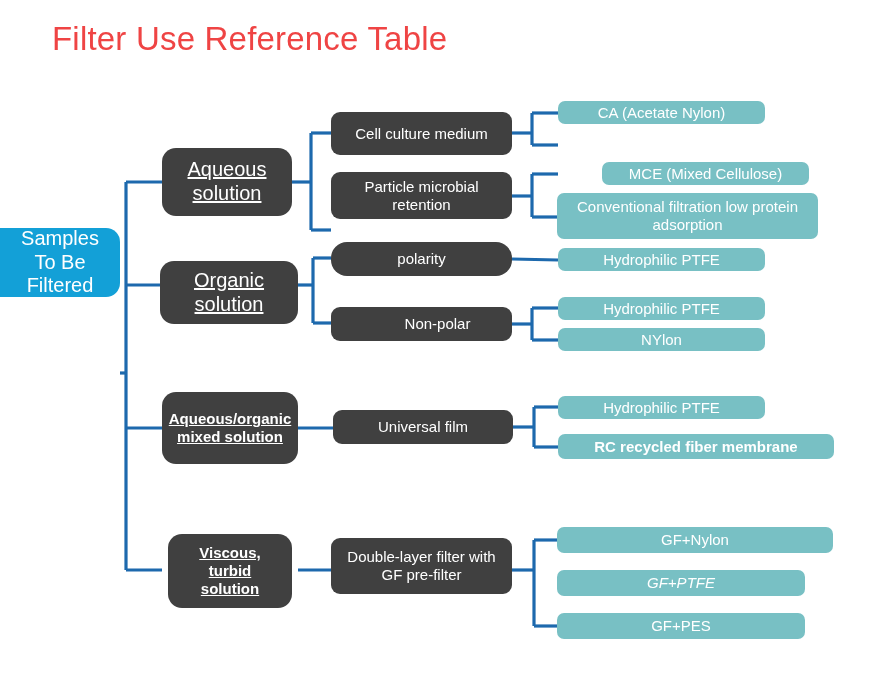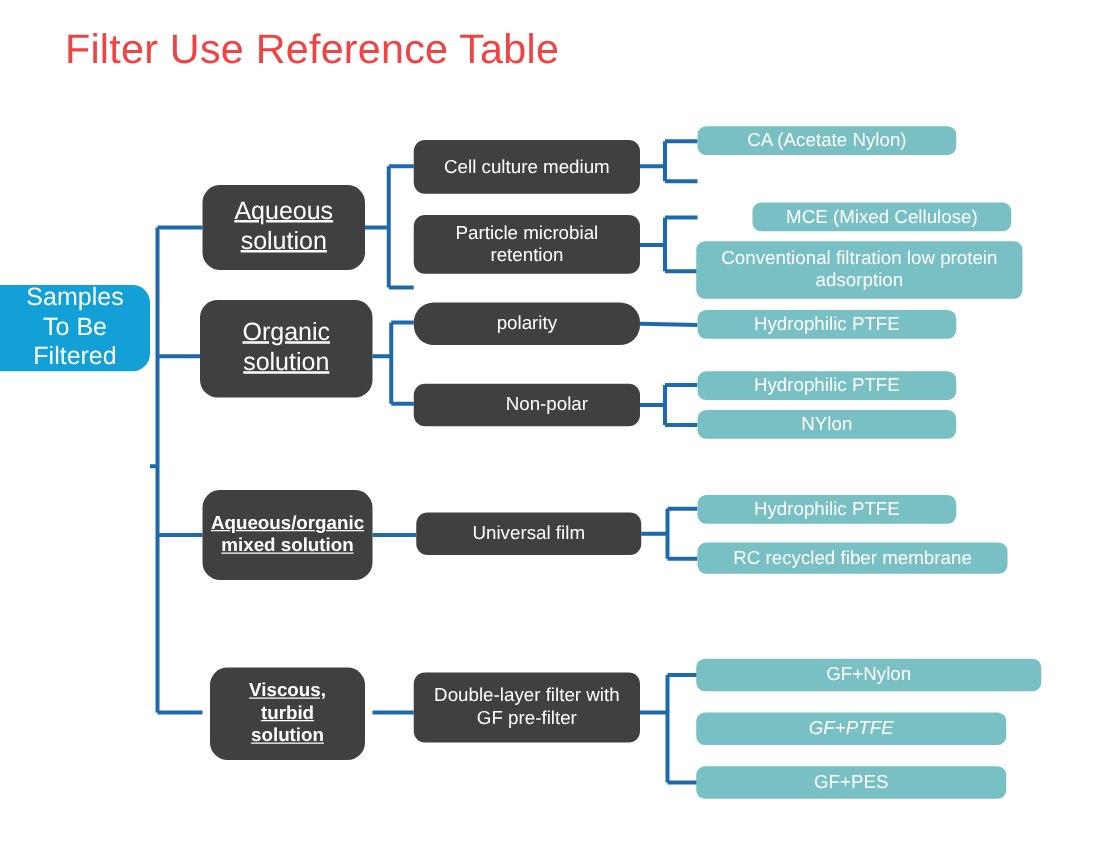--- a/index.html
+++ b/index.html
@@ -132,21 +132,21 @@
       <path d="M534 540 L534 626"></path>
       <path d="M534 540 L558 540"></path>
       <path d="M534 626 L558 626"></path>
     </g>
   </svg>
 
   <div class="node root" style="left:0px; top:228px; width:120px; height:69px;">Samples To Be Filtered</div>
 
   <div class="node lvl1 big" style="left:162px; top:148px; width:130px; height:68px;">Aqueous solution</div>
 
-  <div class="node lvl1 big" style="left:160px; top:240px; width:138px; height:78px;">Organic solution</div>
+  <div class="node lvl1 big" style="left:160px; top:261px; width:138px; height:63px;">Organic solution</div>
 
   <div class="node lvl1 small" style="left:168px; top:534px; width:124px; height:74px;">Viscous, turbid solution</div>
 
   <div class="node lvl1 small" style="left:162px; top:392px; width:136px; height:72px;">Aqueous/organic mixed solution</div>
 
   <div class="node lvl2" style="left:331px; top:112px; width:181px; height:43px;">Cell culture medium</div>
 
   <div class="node lvl2" style="left:331px; top:172px; width:181px; height:47px;">Particle microbial retention</div>
 
   <div class="node lvl2" style="left:331px; top:242px; width:181px; height:34px;border-radius:16px;">polarity</div>
@@ -165,21 +165,21 @@
   <div class="node leaf" style="left:557px; top:193px; width:261px; height:46px;">Conventional filtration low protein adsorption</div>
 
   <div class="node leaf" style="left:558px; top:248px; width:207px; height:23px;">Hydrophilic PTFE</div>
 
   <div class="node leaf" style="left:558px; top:297px; width:207px; height:23px;">Hydrophilic PTFE</div>
 
   <div class="node leaf" style="left:558px; top:328px; width:207px; height:23px;">NYlon</div>
 
   <div class="node leaf" style="left:558px; top:396px; width:207px; height:23px;">Hydrophilic PTFE</div>
 
-  <div class="node leaf" style="left:558px; top:434px; width:248px; height:25px;">RC recycled fiber membrane</div>
+  <div class="node leaf" style="left:558px; top:434px; width:276px; height:25px;font-weight:bold;">RC recycled fiber membrane</div>
 
   <div class="node leaf" style="left:557px; top:527px; width:276px; height:26px;">GF+Nylon</div>
 
   <div class="node leaf" style="left:557px; top:570px; width:248px; height:26px;font-style:italic;">GF+PTFE</div>
 
   <div class="node leaf" style="left:557px; top:613px; width:248px; height:26px;">GF+PES</div>
 
 </div>
 
 </body></html>

